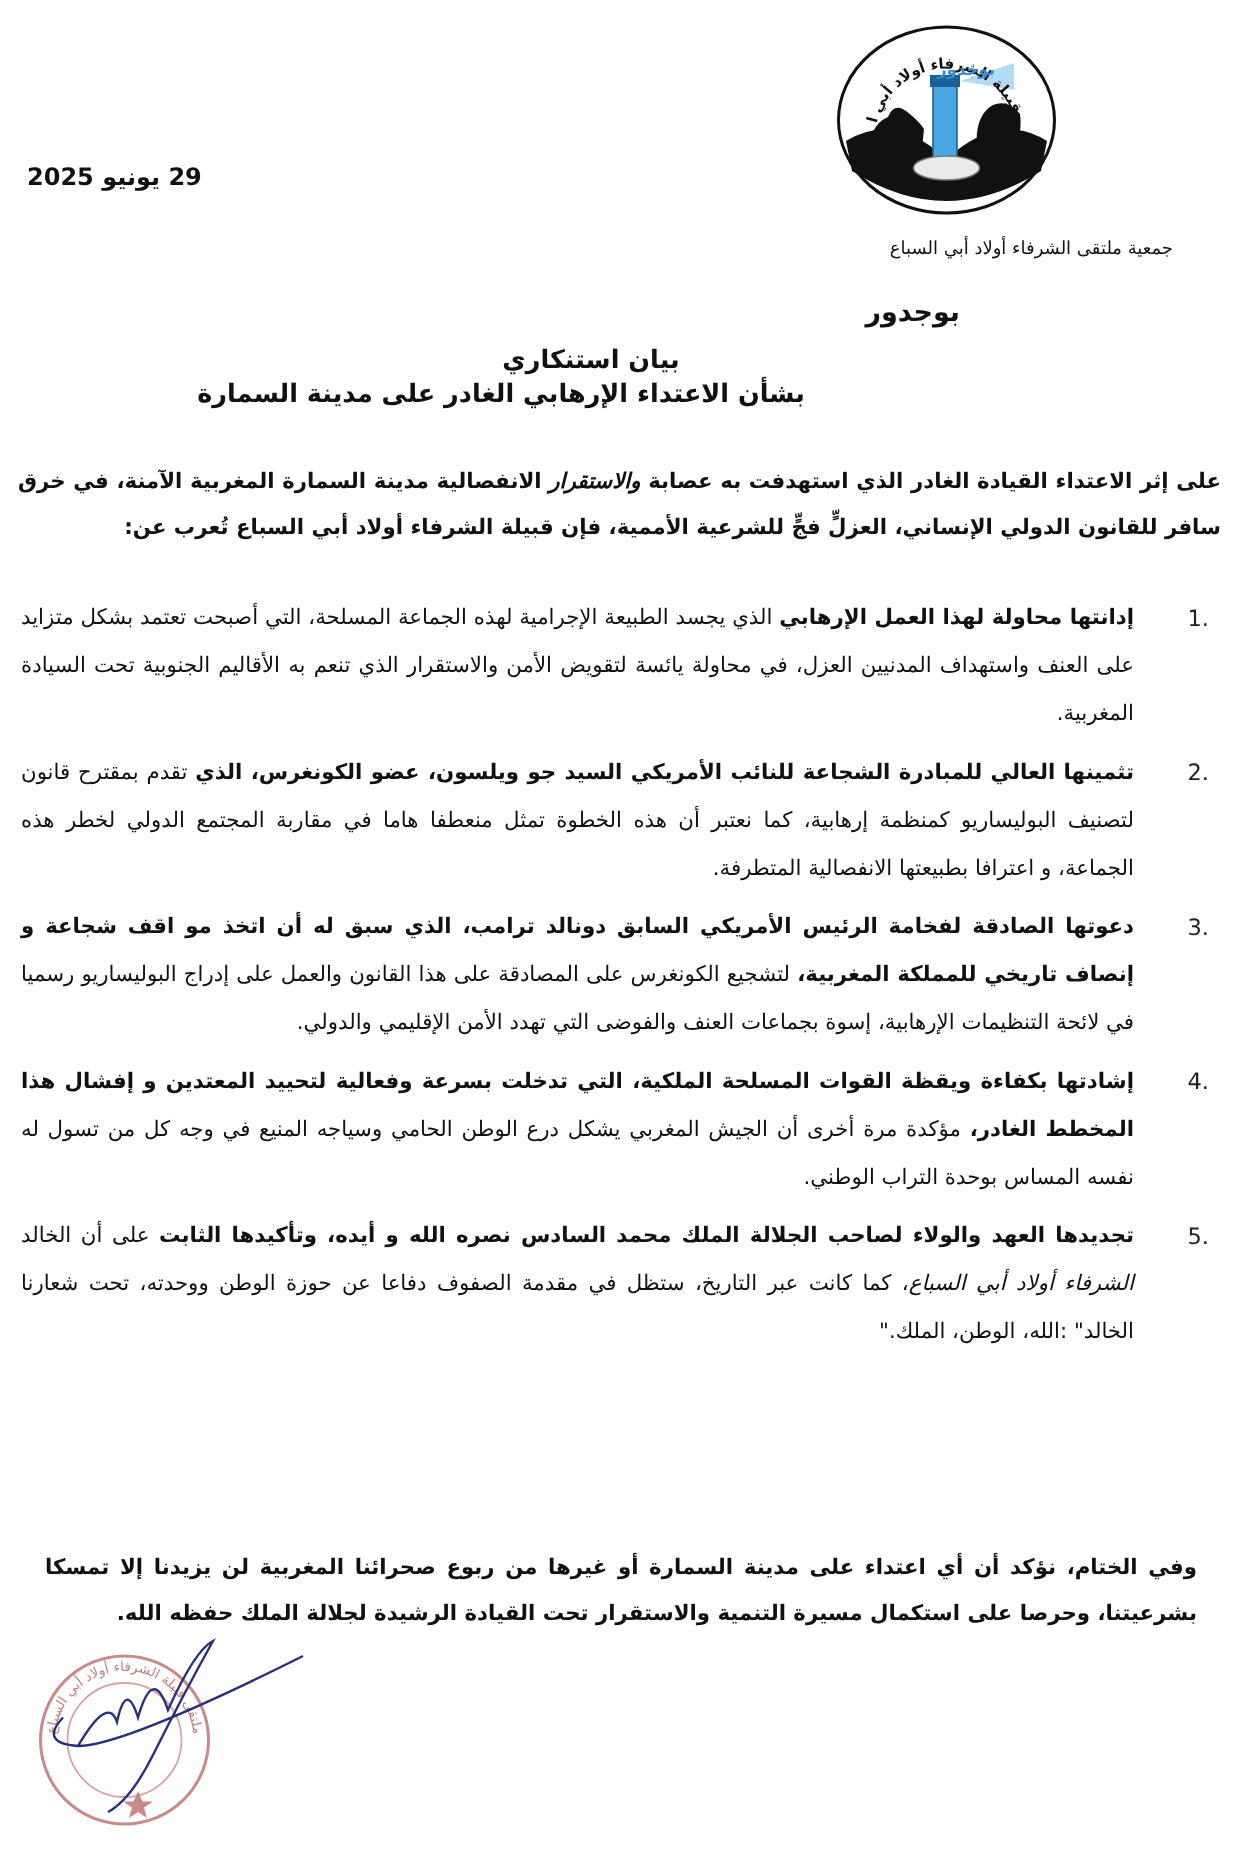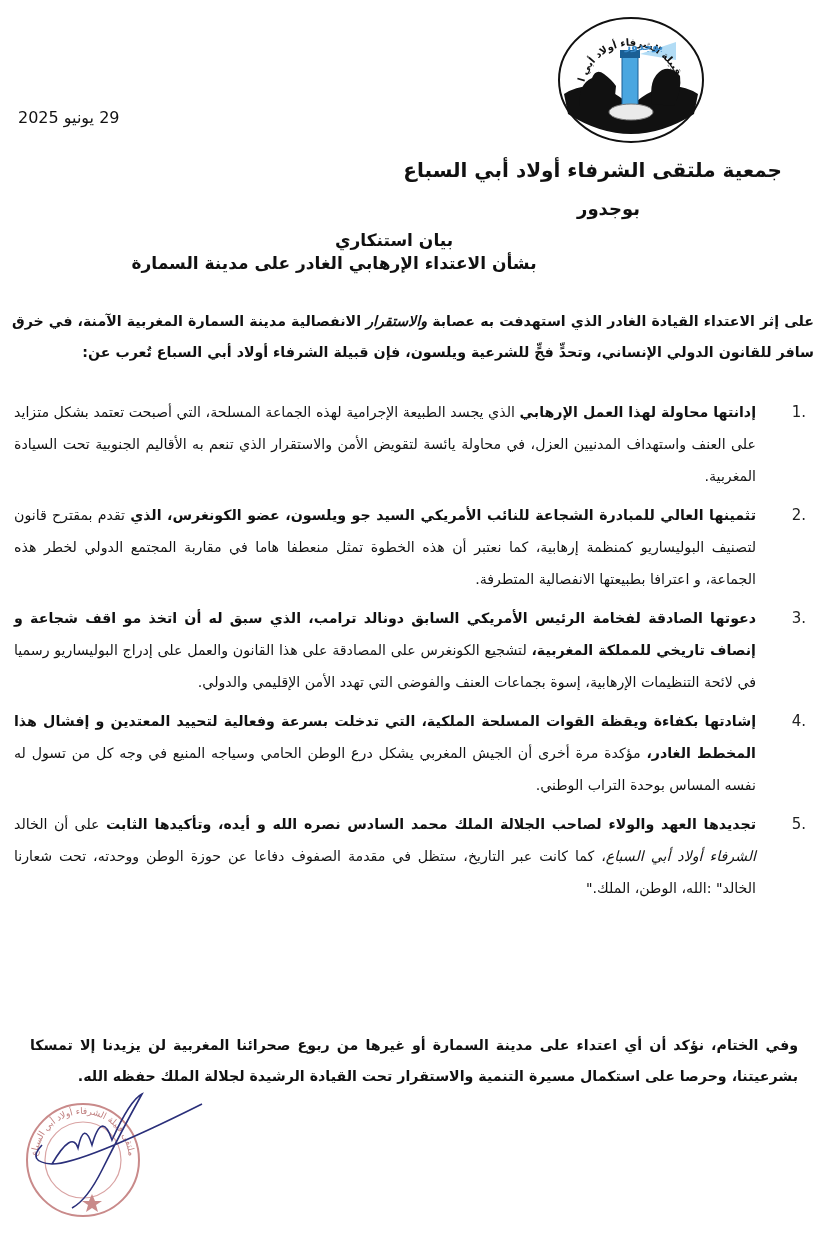--- a/index.html
+++ b/index.html
@@ -1,20 +1,20 @@
 <!DOCTYPE html>
 <html><head>
 <meta charset="utf-8">
 <style>
   html, body { margin:0; padding:0; background:#ffffff; }
   body { width:828px; height:1239px; position:relative; overflow:hidden;
          font-family:"DejaVu Sans", sans-serif; color:#111; }
   .logo { position:absolute; left:556px; top:14px; width:150px; height:130px; }
-  .date { position:absolute; left:18px; top:108px; font-weight:normal; font-size:16px; direction:rtl; unicode-bidi:plaintext;text-align:center; }
-  .org { position:absolute; right:46px; top:158px; font-weight:bold; font-size:20px; direction:rtl; }
+  .date { position:absolute; left:18px; top:108px; font-weight:bold; font-size:16px; direction:rtl; unicode-bidi:plaintext;text-align:center; }
+  .org { position:absolute; right:46px; top:158px; font-weight:normal; font-size:12px; direction:rtl; }
   .city { position:absolute; right:188px; top:198px; font-weight:bold; font-size:18px; direction:rtl; }
   .title1 { position:absolute; left:0; width:788px; top:230px; text-align:center; font-weight:bold; font-size:17px; direction:rtl; }
   .title2 { position:absolute; left:0; width:668px; top:253px; text-align:center; font-weight:bold; font-size:17px; direction:rtl; }
   .intro { position:absolute; left:12px; right:14px; top:306px; direction:rtl; text-align:justify; font-size:14.2px; line-height:31px; font-weight:bold; }
   .list { position:absolute; left:14px; right:48px; top:396px; direction:rtl; margin:0; padding:0; list-style:none; }
   .item { position:relative; font-size:14.2px; line-height:32px; text-align:justify; margin-bottom:7px; padding-right:24px; }
   .item .num { position:absolute; right:-26px; top:0; font-size:15px; color:#222; direction:ltr; }
   .item b { font-weight:bold; }
   .item .rest { font-weight:normal; }
   .closing { position:absolute; left:14px; right:14px; top:1014px; direction:rtl; font-size:14.2px; line-height:31px; font-weight:bold; text-align:justify; }
@@ -40,21 +40,21 @@
   <text x="88" y="36" font-size="11" font-weight="bold" fill="#3b8ccc" text-anchor="middle">بوجدور</text>
 </svg>
 
 <div class="date">29 يونيو 2025</div>
 <div class="org">جمعية ملتقى الشرفاء أولاد أبي السباع</div>
 <div class="city">بوجدور</div>
 
 <div class="title1">بيان استنكاري</div>
 <div class="title2">بشأن الاعتداء الإرهابي الغادر على مدينة السمارة</div>
 
-<p class="intro" style="margin:0"><span>على إثر الاعتداء القيادة الغادر الذي استهدفت به عصابة </span><i>والاستقرار</i><span> الانفصالية مدينة السمارة المغربية الآمنة، في خرق سافر للقانون الدولي الإنساني، وتحدٍّ فجٍّ للشرعية ويلسون، فإن قبيلة الشرفاء أولاد أبي السباع تُعرب عن:</span></p>
+<p class="intro" style="margin:0"><span>على إثر الاعتداء القيادة الغادر الذي استهدفت به عصابة </span><i>والاستقرار</i><span> الانفصالية مدينة السمارة المغربية الآمنة، في خرق سافر للقانون الدولي الإنساني، العزلٍّ فجٍّ للشرعية الأممية، فإن قبيلة الشرفاء أولاد أبي السباع تُعرب عن:</span></p>
 
 <ol class="list">
   <li class="item">
     <span class="num">1.</span>
     <b>إدانتها محاولة لهذا العمل الإرهابي</b><span class="rest"> الذي يجسد الطبيعة الإجرامية لهذه الجماعة المسلحة، التي أصبحت تعتمد بشكل متزايد على العنف واستهداف المدنيين العزل، في محاولة يائسة لتقويض الأمن والاستقرار الذي تنعم به الأقاليم الجنوبية تحت السيادة المغربية.</span>
   </li>
   <li class="item">
     <span class="num">2.</span>
     <b>تثمينها العالي للمبادرة الشجاعة للنائب الأمريكي السيد جو ويلسون، عضو الكونغرس، الذي</b><span class="rest"> تقدم بمقترح قانون لتصنيف البوليساريو كمنظمة إرهابية، كما نعتبر أن هذه الخطوة تمثل منعطفا هاما في مقاربة المجتمع الدولي لخطر هذه الجماعة، و اعترافا بطبيعتها الانفصالية المتطرفة.</span>
   </li>

